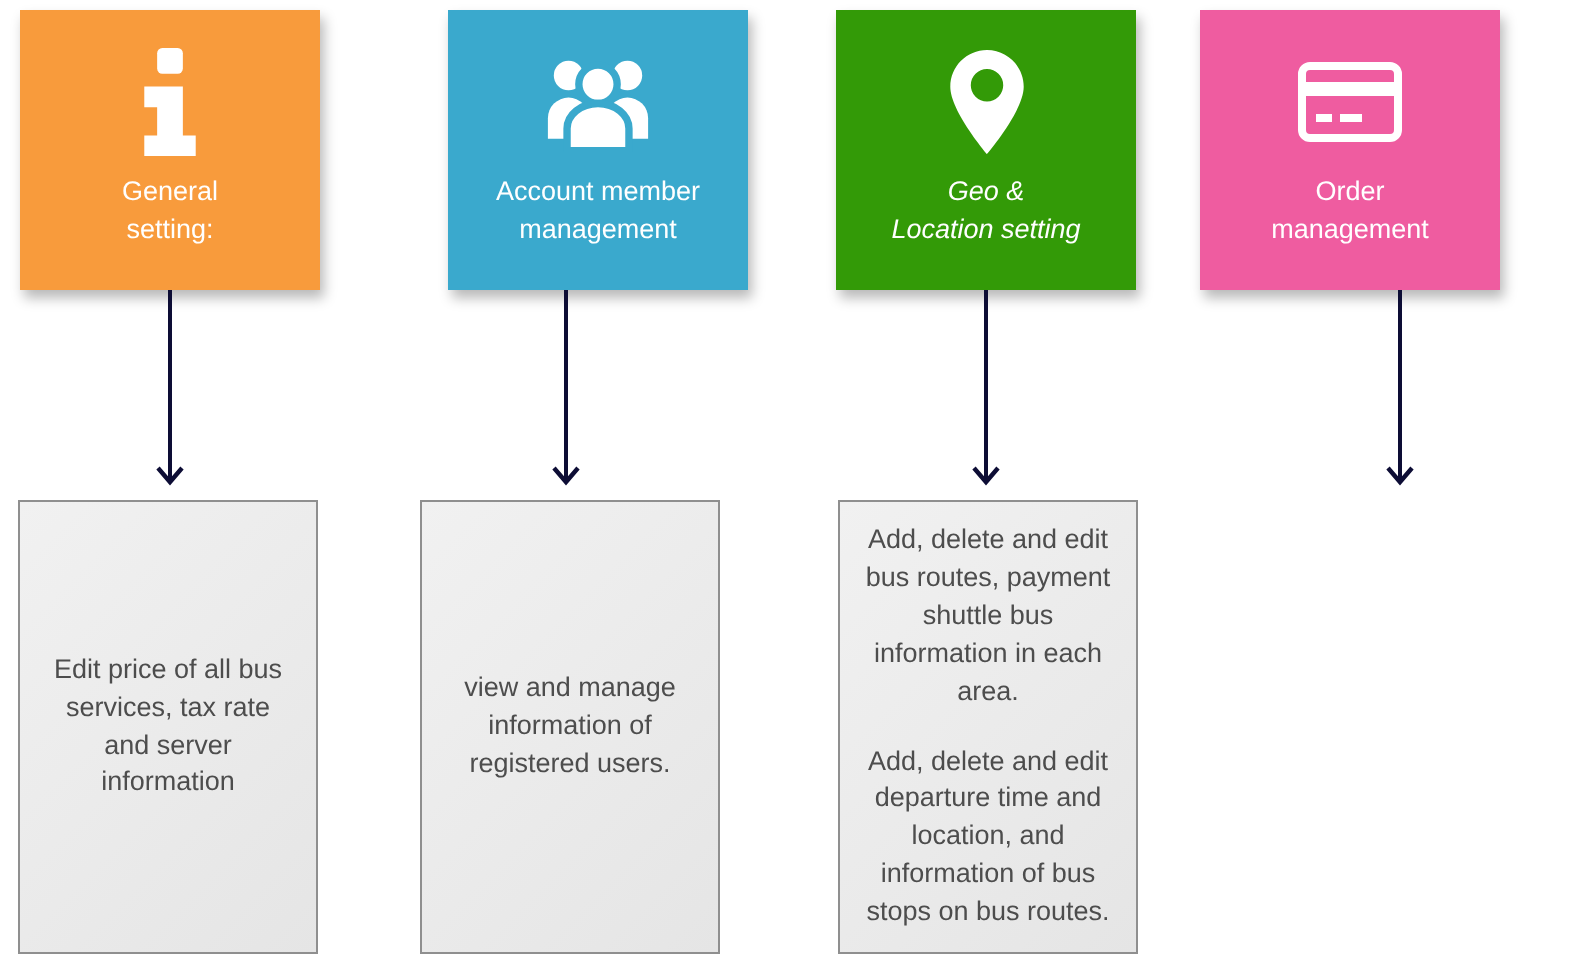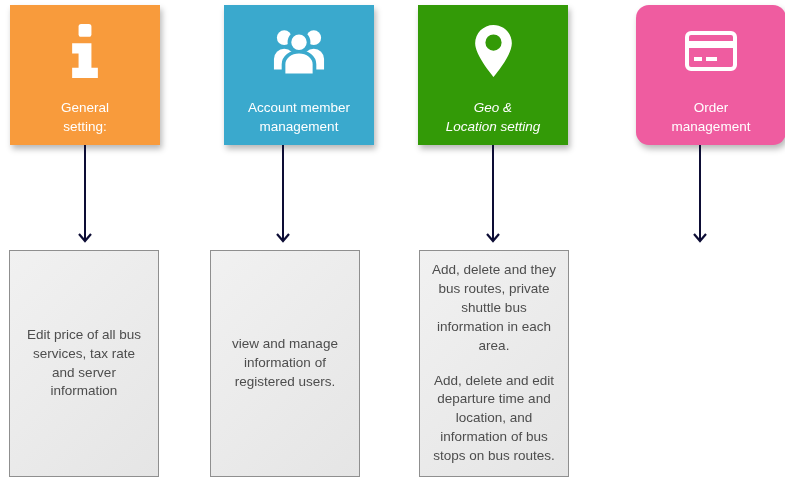--- a/index.html
+++ b/index.html
@@ -14,41 +14,40 @@
   .top-box {
     position: absolute;
     top: 5px;
     width: 150px;
     height: 140px;
     box-sizing: border-box;
     display: flex;
     flex-direction: column;
     align-items: center;
     box-shadow: 2px 4px 6px rgba(0,0,0,0.28);
-    gap: 12px;
   }
   .top-box .icon-slot {
     height: 58px;
     margin-top: 17px;
     display: flex;
     align-items: center;
     justify-content: center;
   }
   .top-box .label {
     margin-top: 7px;
     color: #ffffff;
     font-size: 13.5px;
     line-height: 1.38;
     text-align: center;
     white-space: pre-line;
   }
   .pos-c0 { left: 10px;  background: var(--c0); }
   .pos-c1 { left: 224px; background: var(--c1); }
   .pos-c2 { left: 418px; background: var(--c2); font-style: italic; }
-  .pos-c3 { left: 636px; background: var(--c3); border-radius: 13px; }
+  .pos-c3 { left: 600px; background: var(--c3); }
 
   .arrow {
     position: absolute;
     top: 145px;
   }
   .arrow line, .arrow polyline { stroke: var(--arrow); }
   .arrow-0 { left: 76px; }
   .arrow-1 { left: 274px; }
   .arrow-2 { left: 484px; }
   .arrow-3 { left: 691px; }
@@ -156,17 +155,17 @@
 
   <div class="bottom-box pos-b0">
     <p>Edit price of all bus services, tax rate and server information</p>
 
   </div>
   <div class="bottom-box pos-b1">
     <p>view and manage information of registered users.</p>
 
   </div>
   <div class="bottom-box pos-b2">
-    <p>Add, delete and they bus routes, private shuttle bus information in each area.</p>
+    <p>Add, delete and edit bus routes, payment shuttle bus information in each area.</p>
     <p>Add, delete and edit departure time and location, and information of bus stops on bus routes.</p>
   </div>
 
 </div>
 
 </body></html>

